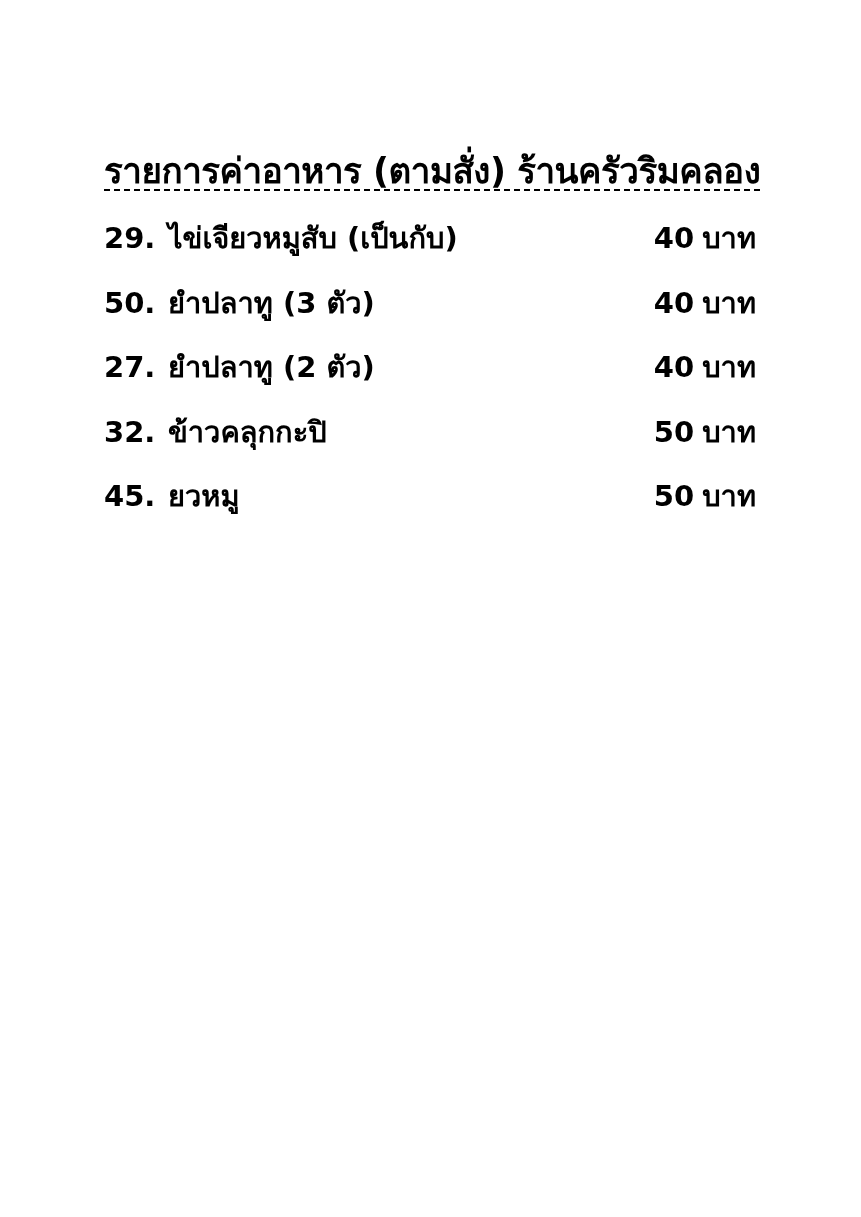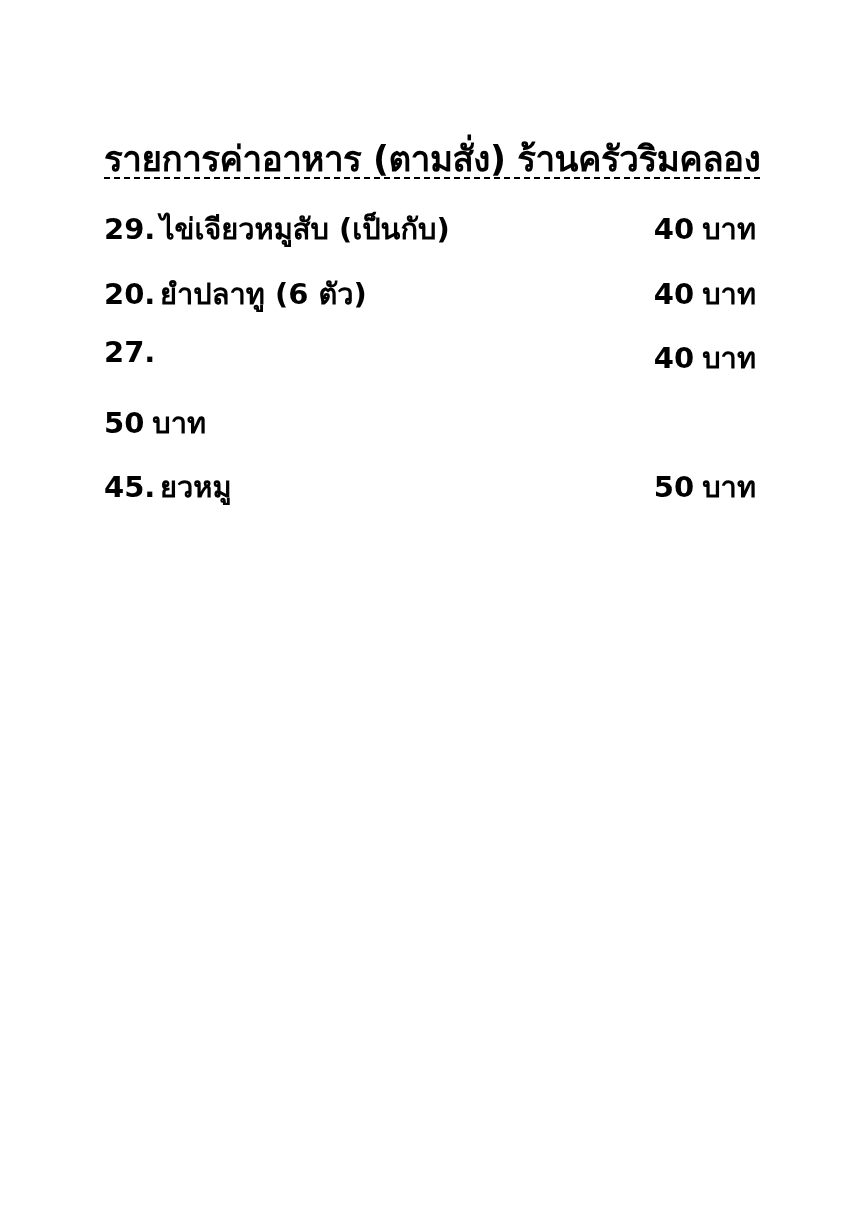--- a/index.html
+++ b/index.html
@@ -17,21 +17,21 @@
   }
   .page {
     position: absolute;
     left: 0; top: 0;
     width: 861px; height: 1217px;
     background: #ffffff;
   }
   .title {
     position: absolute;
     left: 104px;
-    top: 110px;
+    top: 122px;
     width: 652px;
     font-size: 35px;
     font-weight: bold;
     line-height: 52px;
     white-space: nowrap;
     text-decoration: underline;
     text-decoration-style: dashed;
     text-decoration-thickness: 2px;
     text-underline-offset: 6px;
     letter-spacing: -0.5px;
@@ -41,35 +41,35 @@
     left: 104px;
     top: 206px;
     width: 652px;
     margin: 0;
     padding: 0;
     list-style: none;
   }
   .menu-item {
     display: flex;
     justify-content: space-between;
-    align-items: flex-start;
+    align-items: center;
     height: 64.5px;
     font-size: 29px;
     font-weight: bold;
     white-space: nowrap;
   }
   .item-left {
     display: flex;
     align-items: center;
   }
   .item-num {
     display: inline-block;
     min-width: 52px;
   }
-  .item-name { margin-left: 4px; }
+  .item-name { margin-left: 12px; }
   .item-price {
     display: flex;
     gap: 8px;
     align-items: center;
   }
 </style>
 </head>
 <body>
 
 <div class="page">
@@ -82,38 +82,43 @@
         <span class="item-num">29.</span>
         <span class="item-name">ไข่เจียวหมูสับ (เป็นกับ)</span>
       </span>
       <span class="item-price">
         <span>40</span>
         <span>บาท</span>
       </span>
     </li>
     <li class="menu-item">
       <span class="item-left">
-        <span class="item-num">20.</span>
-        <span class="item-name">ยำปลาทู (6 ตัว)</span>
+        <span class="item-num">50.</span>
+        <span class="item-name">ยำปลาทู (3 ตัว)</span>
       </span>
       <span class="item-price">
         <span>40</span>
         <span>บาท</span>
       </span>
     </li>
     <li class="menu-item">
       <span class="item-left">
         <span class="item-num">27.</span>
+        <span class="item-name">ยำปลาทู (2 ตัว)</span>
       </span>
       <span class="item-price">
         <span>40</span>
         <span>บาท</span>
       </span>
     </li>
     <li class="menu-item">
+      <span class="item-left">
+        <span class="item-num">32.</span>
+        <span class="item-name">ข้าวคลุกกะปิ</span>
+      </span>
       <span class="item-price">
         <span>50</span>
         <span>บาท</span>
       </span>
     </li>
     <li class="menu-item">
       <span class="item-left">
         <span class="item-num">45.</span>
         <span class="item-name">ยวหมู</span>
       </span>

